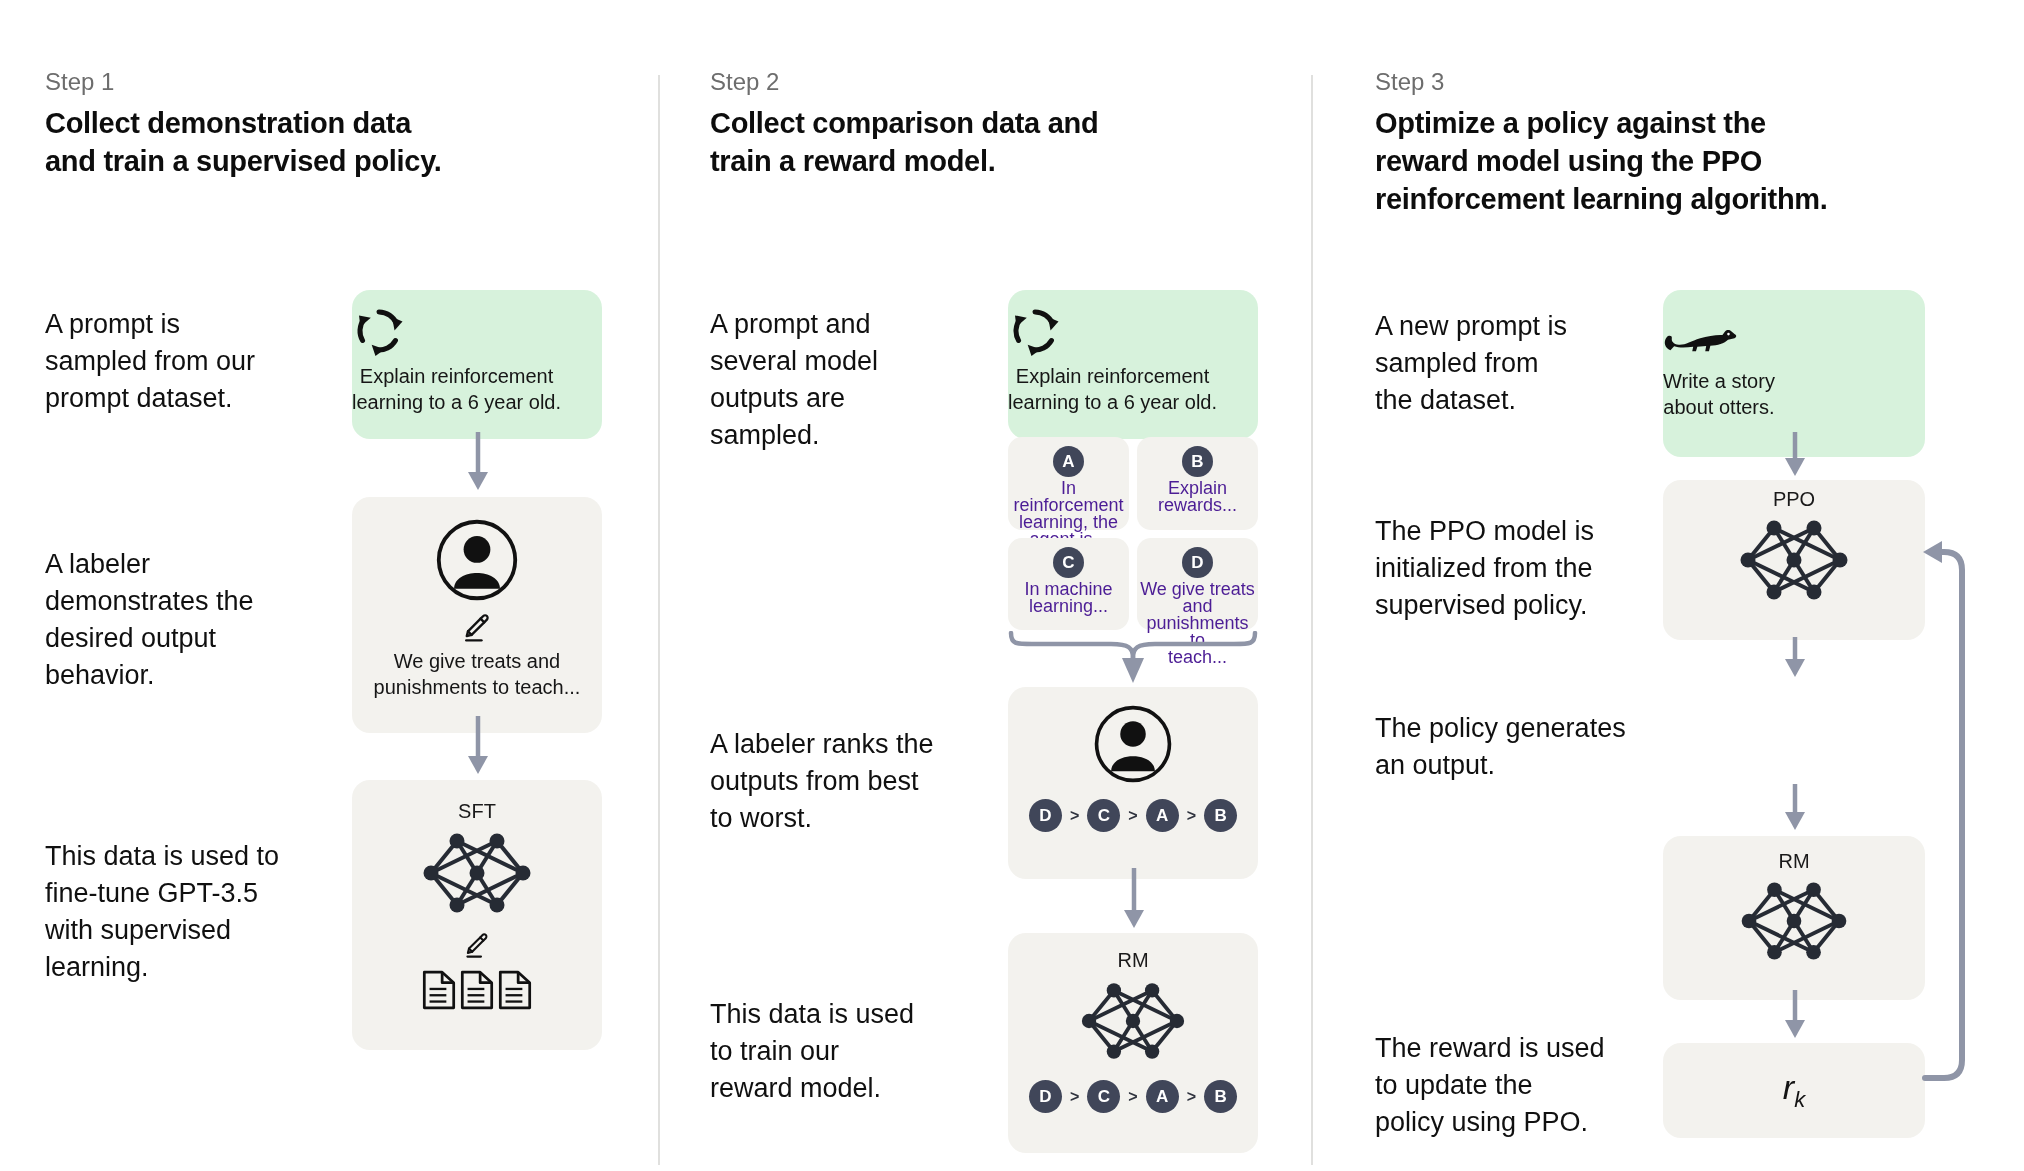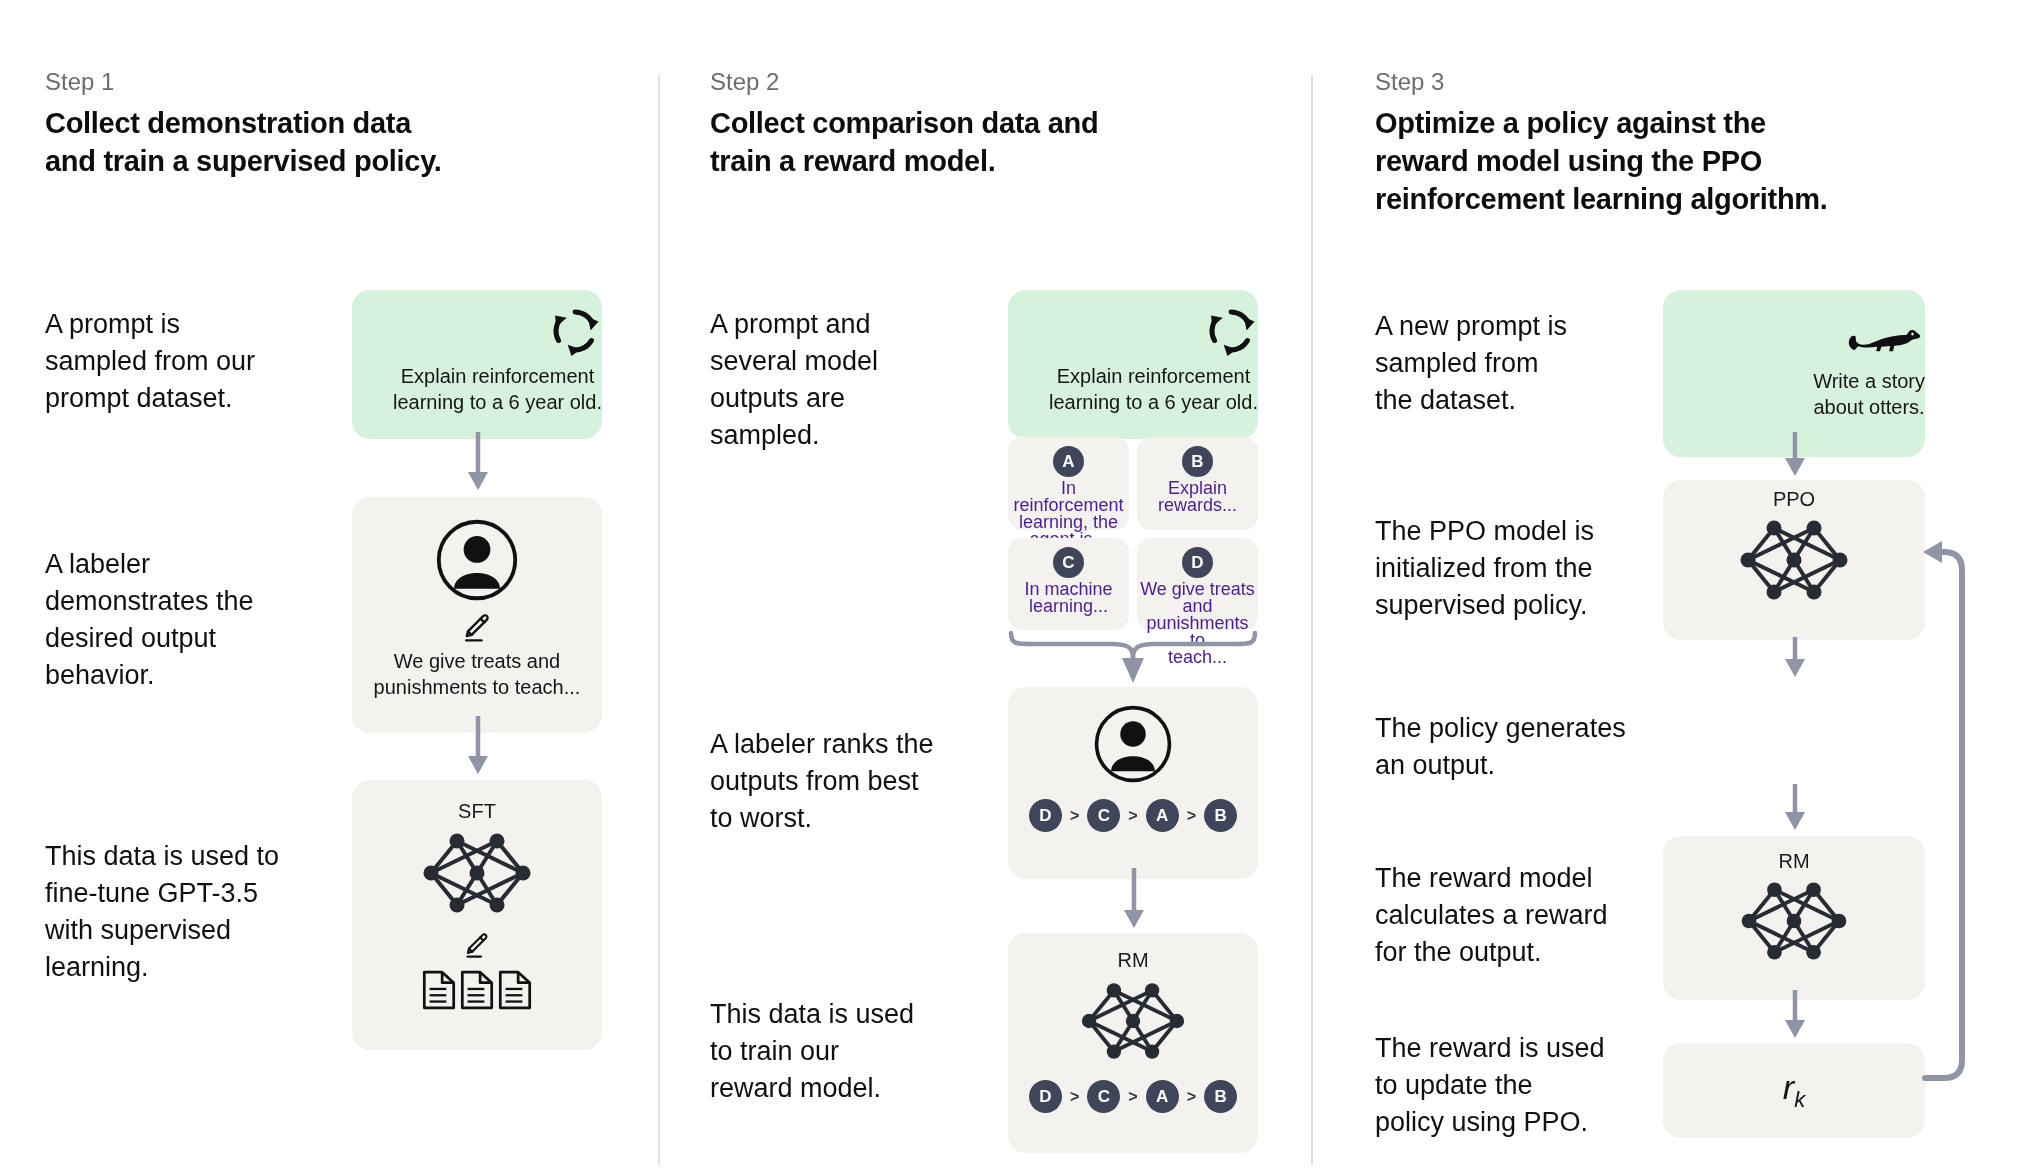--- a/index.html
+++ b/index.html
@@ -3,21 +3,21 @@
 <meta charset="utf-8">
 <style>
   html,body{margin:0;padding:0;background:#ffffff;}
   .canvas{position:relative;width:2024px;height:1171px;background:#ffffff;overflow:hidden;
           font-family:"Liberation Sans","DejaVu Sans",sans-serif;color:#101010;}
   .steplabel{position:absolute;font-size:24px;color:#6d6d6d;white-space:pre-line;}
   .title{position:absolute;font-size:29px;font-weight:700;color:#0d0d0d;line-height:38px;
          white-space:pre-line;letter-spacing:-0.3px;}
   .cap{position:absolute;font-size:27px;color:#101010;line-height:37px;white-space:pre-line;}
   .gbox{position:absolute;background:#d7f2dc;border-radius:18px;display:flex;flex-direction:column;
-        align-items:flex-end;text-align:center;}
+        align-items:flex-start;text-align:center;}
   .box{position:absolute;background:#f3f2ee;border-radius:18px;display:flex;flex-direction:column;
        align-items:center;text-align:center;}
   .boxtext{font-size:20px;line-height:26px;color:#161616;white-space:pre-line;}
   .boxlabel{font-size:20px;color:#1a1a1a;}
   .cell{position:absolute;background:#f3f2ee;border-radius:14px;display:flex;flex-direction:column;
         align-items:center;padding-top:9px;box-sizing:border-box;}
   .lcircle{width:31px;height:31px;border-radius:50%;background:#404659;color:#ffffff;font-weight:700;
            font-size:17px;display:flex;align-items:center;justify-content:center;flex:none;}
   .celltext{font-size:18px;line-height:17px;color:#4c1d95;white-space:pre-line;text-align:center;margin-top:3px;}
   .rank{display:flex;align-items:center;gap:8px;}
@@ -264,23 +264,20 @@
 reinforcement learning algorithm.</div>
 
   <div class="cap" style="left:1375px;top:308px">A new prompt is
 sampled from
 the dataset.</div>
   <div class="cap" style="left:1375px;top:513px">The PPO model is
 initialized from the
 supervised policy.</div>
   <div class="cap" style="left:1375px;top:710px">The policy generates
 an output.</div>
-  <div class="cap" style="left:1375px;top:860px">The reward model
-calculates a reward
-for the output.</div>
   <div class="cap" style="left:1375px;top:1030px">The reward is used
 to update the
 policy using PPO.</div>
 
   <div class="gbox" style="left:1663px;top:290px;width:262px;height:135px;padding-top:32px">
     <svg class="icon" width="78" height="40" viewBox="0 0 84 42">
         <use href="#otter"></use>
       </svg>
     <div class="boxtext" style="margin-top:6px">Write a story
 about otters.</div>

